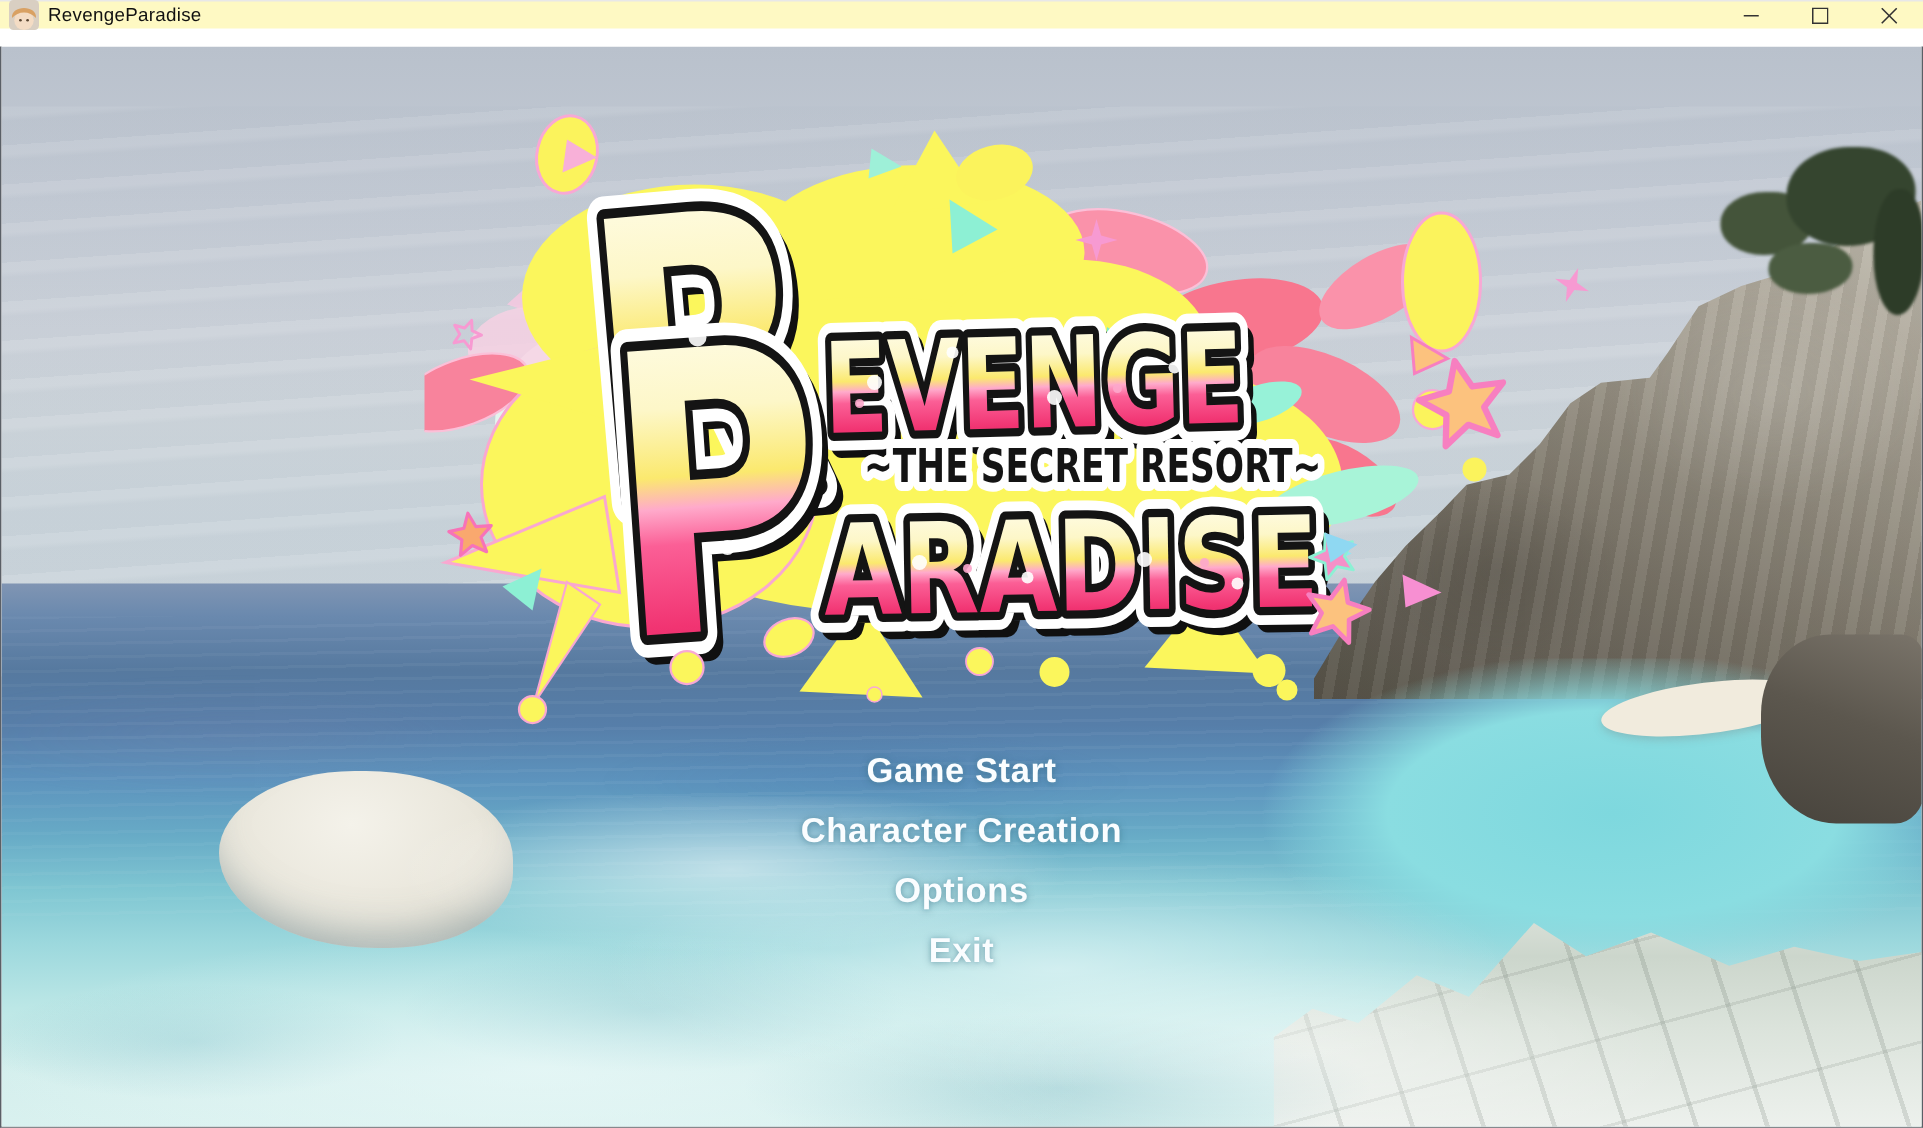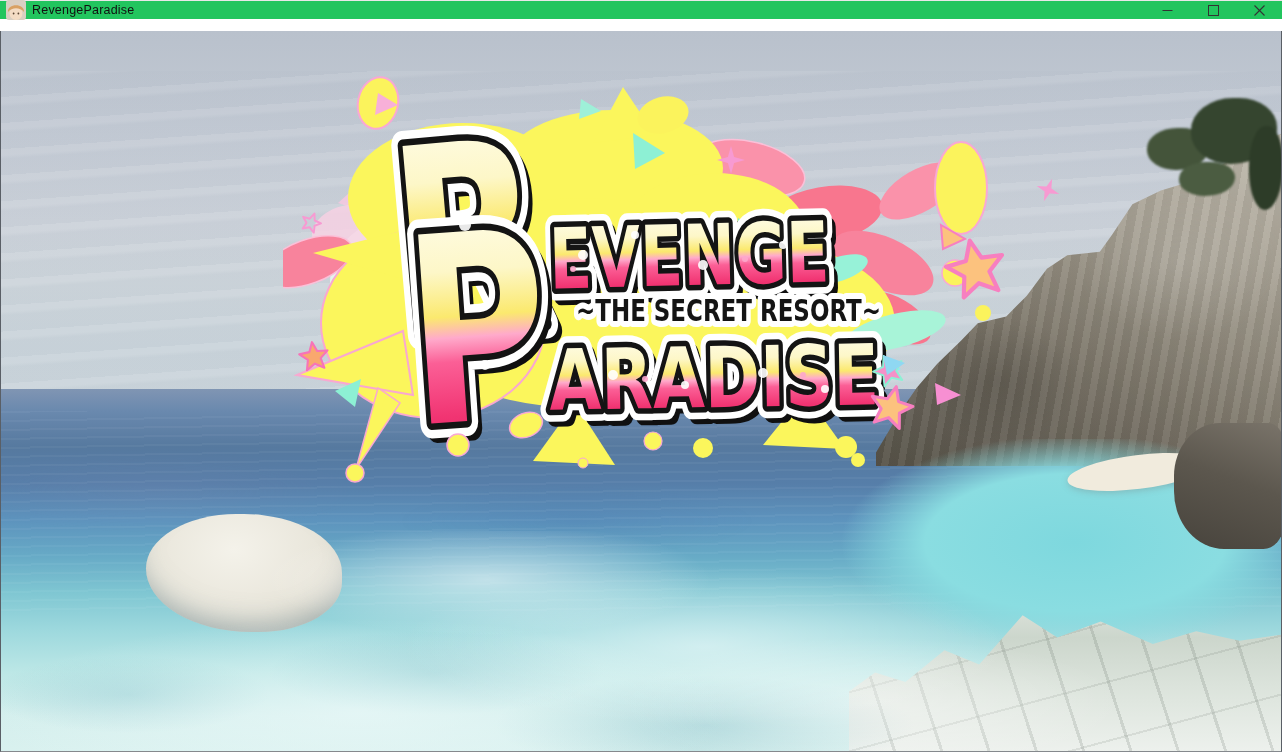--- a/index.html
+++ b/index.html
@@ -1,19 +1,19 @@
 <!DOCTYPE html>
 <html><head>
 <meta charset="utf-8">
 <style>
   html,body{margin:0;padding:0;background:#2a2a2e;font-family:"Liberation Sans",sans-serif;}
   .window{position:relative;width:1282px;height:752px;background:#fff;overflow:hidden;box-sizing:border-box;}
 
   
-  .titlebar{position:absolute;left:0;top:0;width:1282px;height:19px;background:#22c55e;
+  .titlebar{position:absolute;left:0;top:0;width:1282px;height:19px;background:#fef9c3;
     display:flex;align-items:center;box-sizing:border-box;border-top:1px solid #e8e8e8;}
   .app-icon{width:20px;height:20px;margin:0 6px 0 6px;flex:0 0 auto;}
   .title-text{font-size:12.5px;color:#111;letter-spacing:.2px;}
   .win-controls{margin-left:auto;display:flex;height:100%;}
   .wc{width:46px;height:100%;border:none;background:transparent;display:flex;align-items:center;justify-content:center;padding:0;cursor:pointer;}
 
   
   .viewport{position:absolute;left:0;top:31px;width:1282px;height:721px;overflow:hidden;
     box-sizing:border-box;border-left:1px solid #5a5f66;border-right:1px solid #5a5f66;border-bottom:1px solid #85898d;}
   .layer{position:absolute;}
@@ -263,15 +263,21 @@
           <circle cx="370" cy="368" r="9" fill="#fbf65c" stroke="#f8a8d4" stroke-width="1.2"></circle>
           <circle cx="420" cy="375" r="10" fill="#fbf65c"></circle>
           <circle cx="563" cy="374" r="11" fill="#fbf65c"></circle>
           <circle cx="575" cy="387" r="7" fill="#fbf65c"></circle>
           <circle cx="105" cy="332" r="6" fill="#fbf65c"></circle>
           <circle cx="300" cy="390" r="5" fill="#fbf65c" stroke="#f8a8d4" stroke-width="1"></circle>
         </g>
       </svg>
     </div>
 
+    <div class="layer menu">
+      <div class="menu-item">Game Start</div>
+      <div class="menu-item">Character Creation</div>
+      <div class="menu-item">Options</div>
+      <div class="menu-item">Exit</div>
+    </div>
 
   </div>
 </div>
 
 </body></html>

